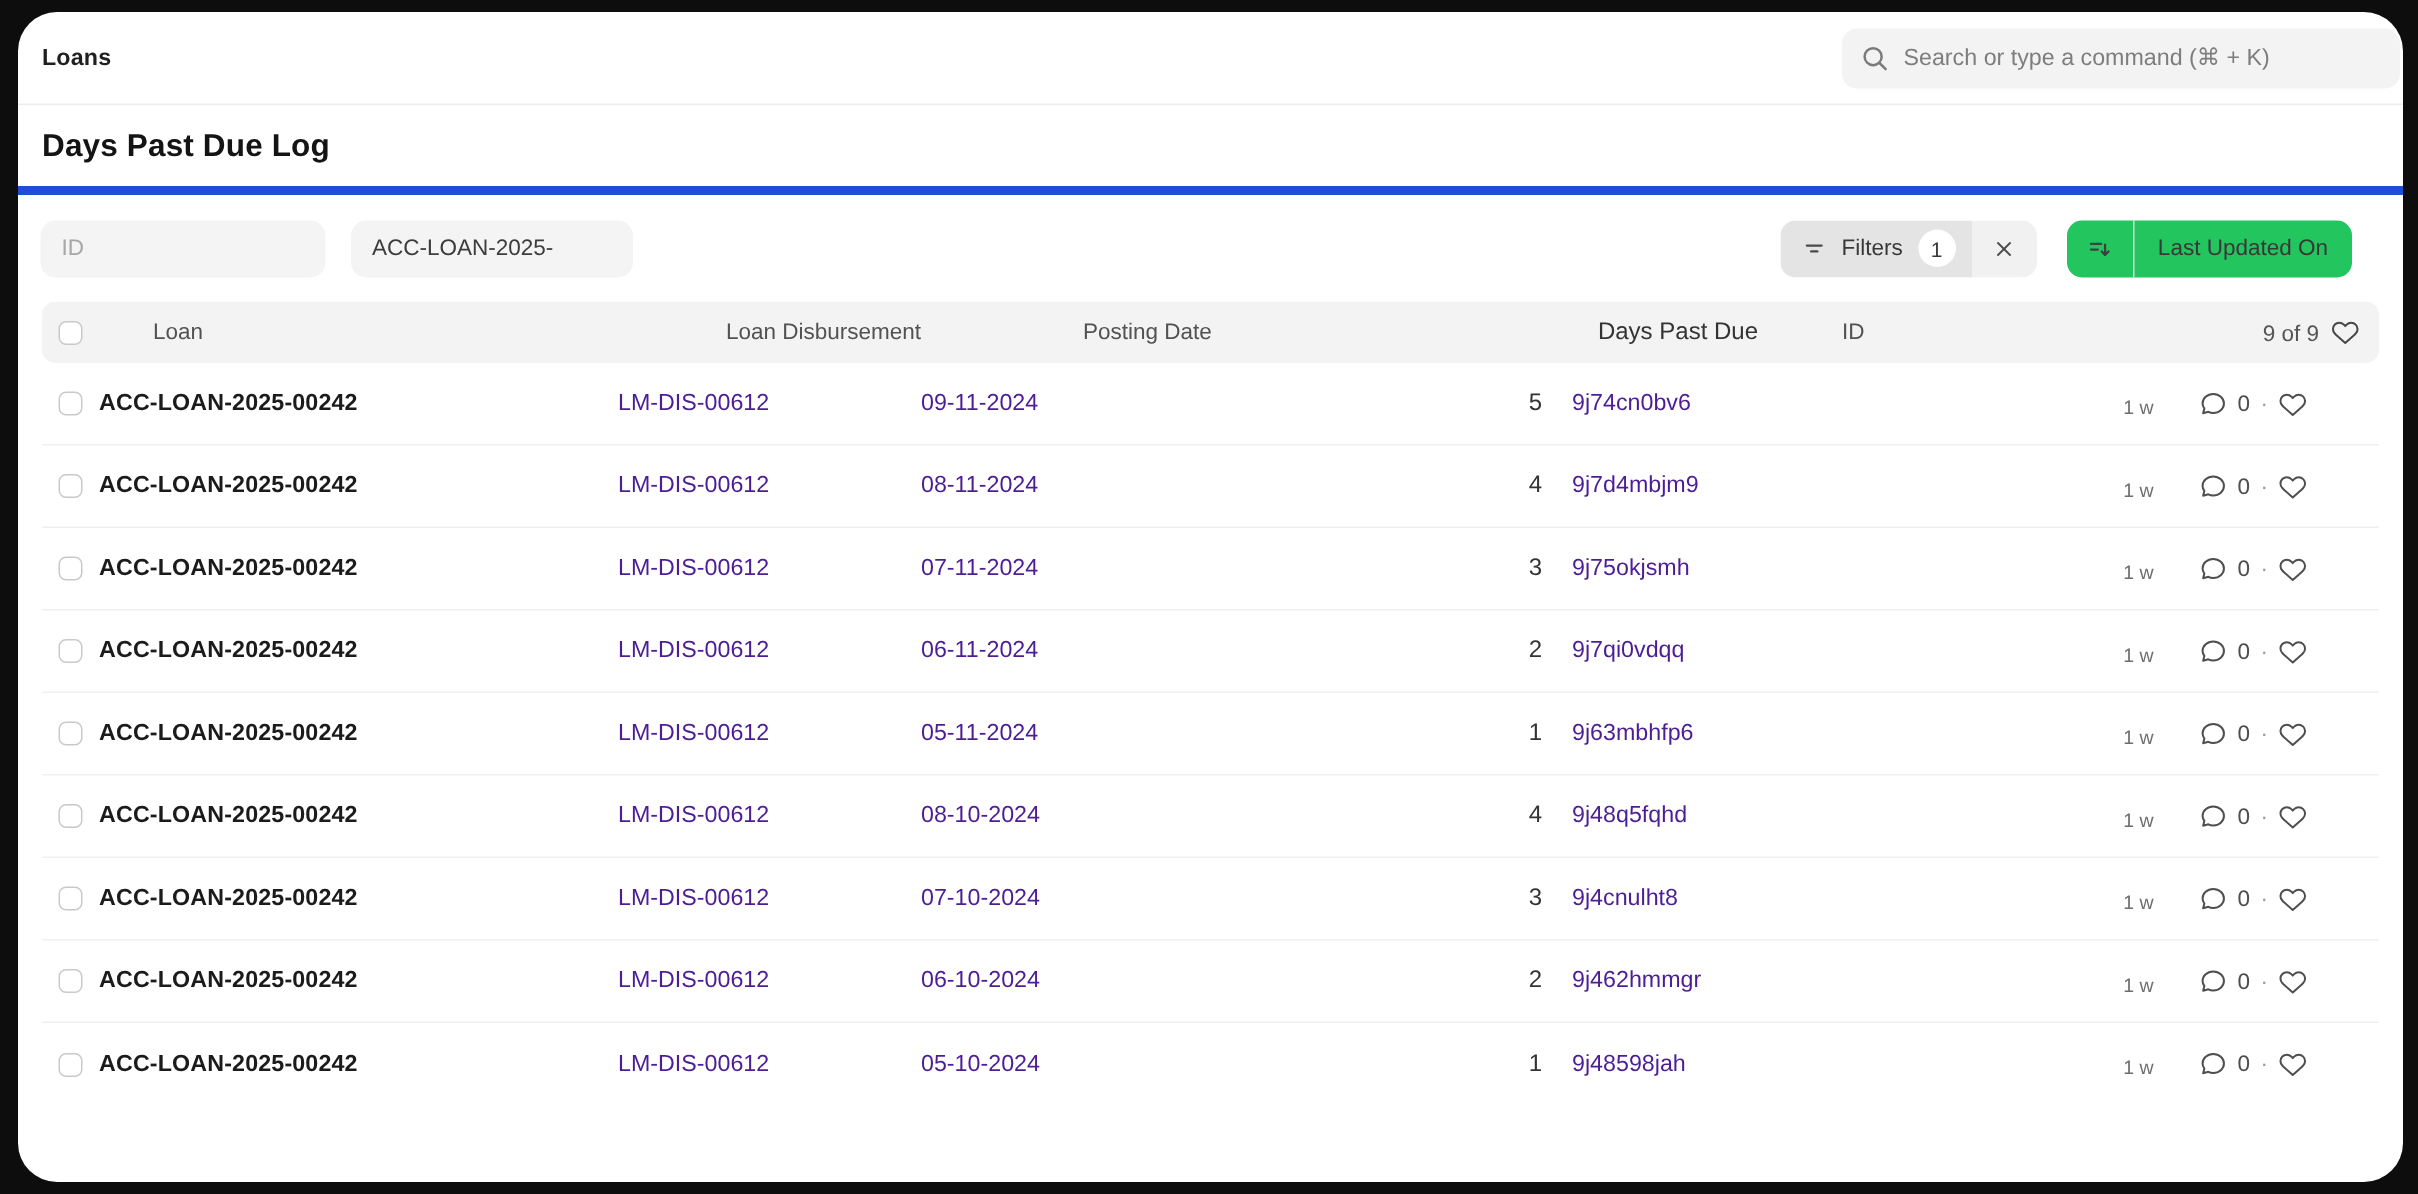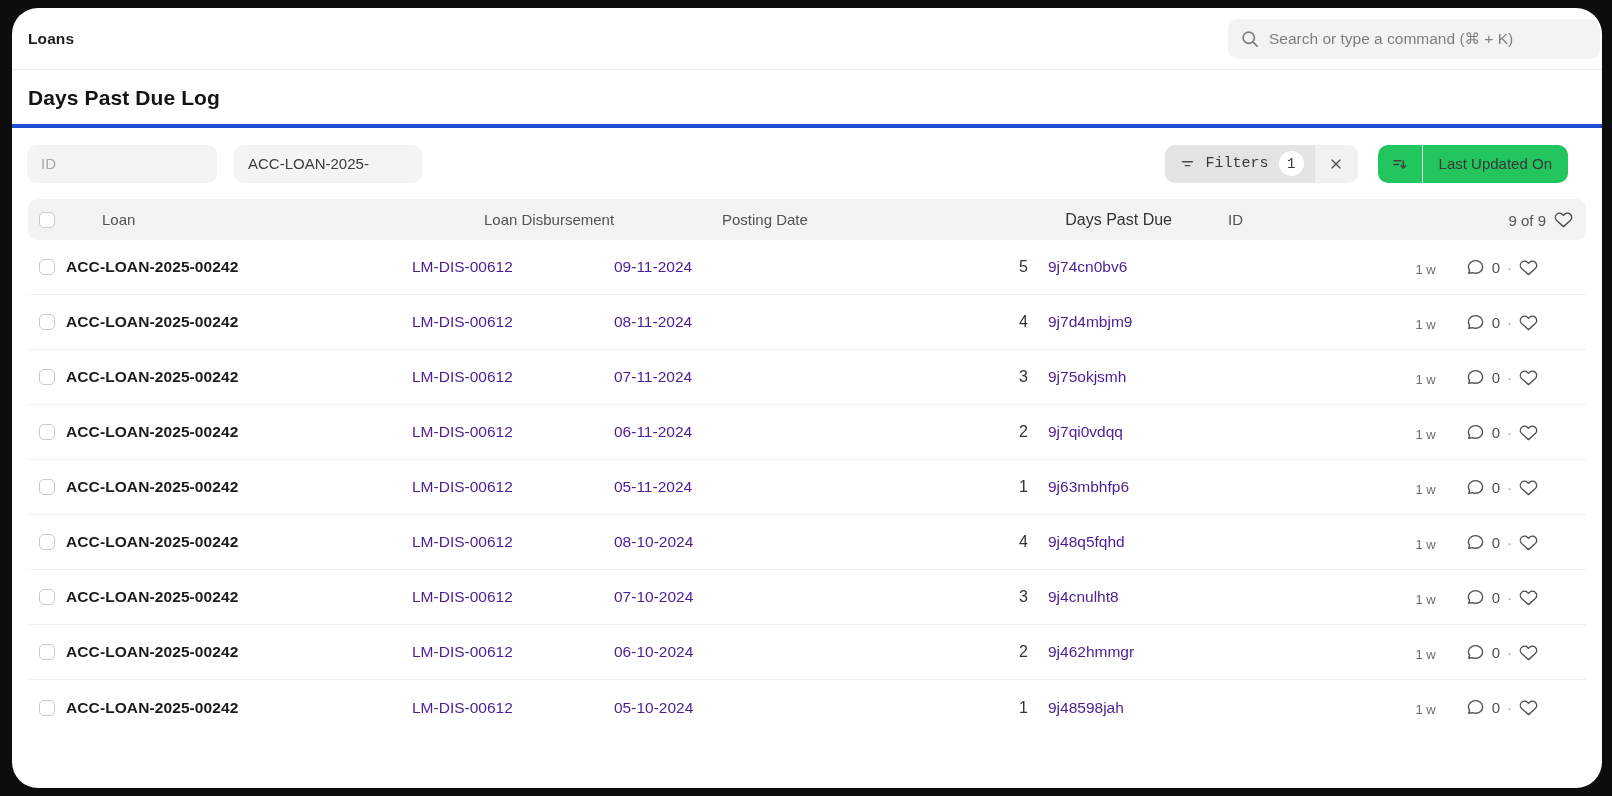--- a/index.html
+++ b/index.html
@@ -38,39 +38,39 @@
     margin-right: -14px;
   }
   .search svg { width: 20px; height: 20px; color: #7b7b7b; flex: 0 0 20px; }
   .search input {
     flex: 1; border: none; background: transparent; outline: none;
     font-size: 15.5px; color: #be185d;
     font-family: Liberation Sans, sans-serif;
   }
   .search input::placeholder { color: #7e7e7e; opacity: 1; }
   
-  .page-head { padding: 16px 16px 14px; border-bottom: 4px solid #1d4ed8; }
+  .page-head { padding: 16px 16px 14px; border-bottom: 6px solid #1d4ed8; }
   .page-title { font-size: 21px; font-weight: 700; color: #141414; letter-spacing: .1px; }
   
   .toolbar {
     height: 71px; flex: 0 0 71px;
     display: flex; align-items: center; justify-content: space-between;
     padding: 0 34px 0 15px;
   }
   .toolbar-left { display: flex; align-items: center; gap: 17px; }
   .flt-input {
     width: 190px; height: 38px;
     background: #f4f4f4; border: none; border-radius: 10px;
     padding: 0 14px; font-size: 15px; color: #3c3c3c; outline: none;
     font-family: "Liberation Sans", sans-serif;
   }
   .flt-input::placeholder { color: #a6a6a6; opacity: 1; }
   .flt-input.loan { width: 188px; color: #3c3c3c; }
   .toolbar-right { display: flex; align-items: center; gap: 20px; }
-  .btn-group { display: flex; border-radius: 10px; overflow: hidden; height: 38px; font-family: Liberation Mono, monospace; }
+  .btn-group { display: flex; border-radius: 10px; overflow: hidden; height: 38px; }
   .filters-main {
     display: flex; align-items: center; gap: 10px;
     background: #e4e4e4; padding: 0 11px 0 14px;
     font-size: 15px; color: #383838; cursor: pointer;
   }
   .filters-main svg { width: 17px; height: 17px; color: #4a4a4a; }
   .filters-badge {
     min-width: 25px; height: 25px; background: #ffffff; border-radius: 50%;
     display: flex; align-items: center; justify-content: center;
     font-size: 14px; color: #383838;

